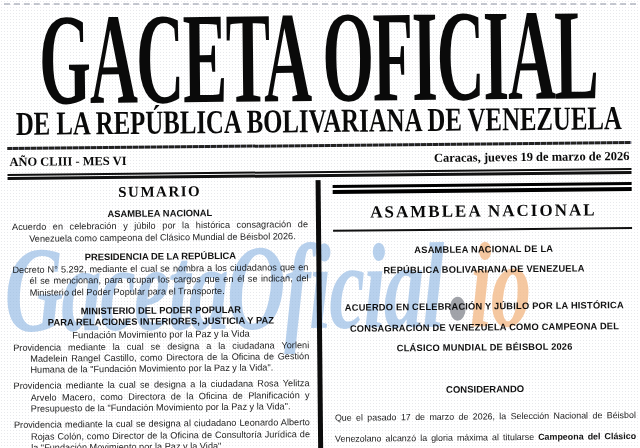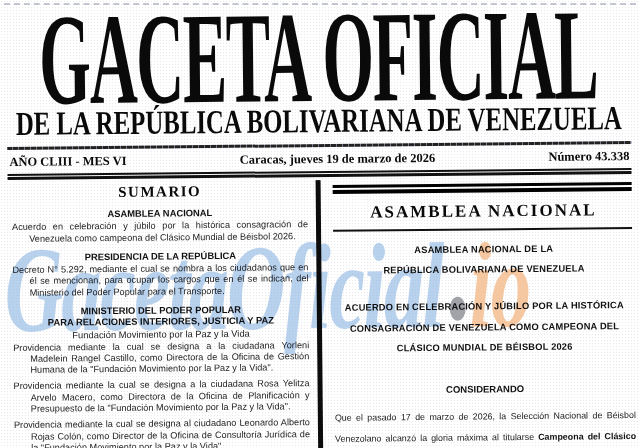--- a/index.html
+++ b/index.html
@@ -133,21 +133,20 @@
   </div>
   <div class="subtitle-row">
     <h2>DE LA REPÚBLICA BOLIVARIANA DE VENEZUELA</h2>
   </div>
 
   <div class="rule-hatch"></div>
 
   <div class="dateline">
     <span>AÑO CLIII - MES VI</span>
     <span>Caracas, jueves 19 de marzo de 2026</span>
-    <span>Número 43.338</span>
   </div>
 
   <div class="rule-double"></div>
 
   <div class="columns">
 
     <div class="col-left">
       <div class="sumario">SUMARIO</div>
 
       <div>

